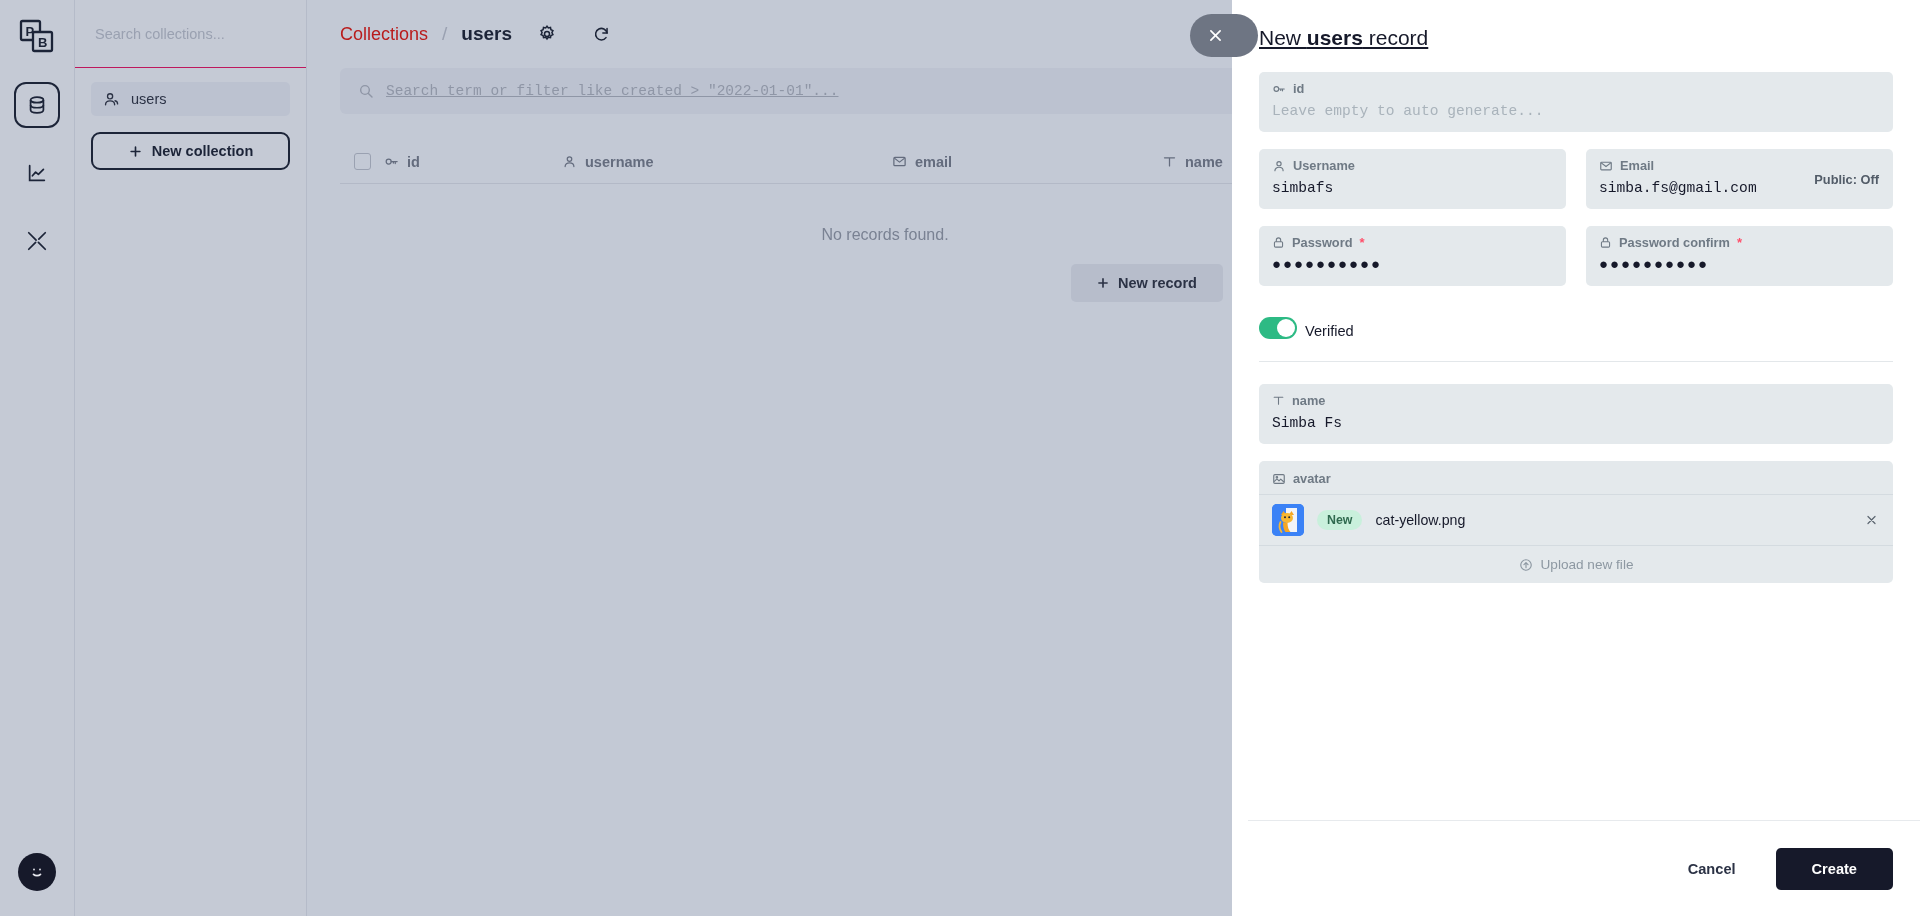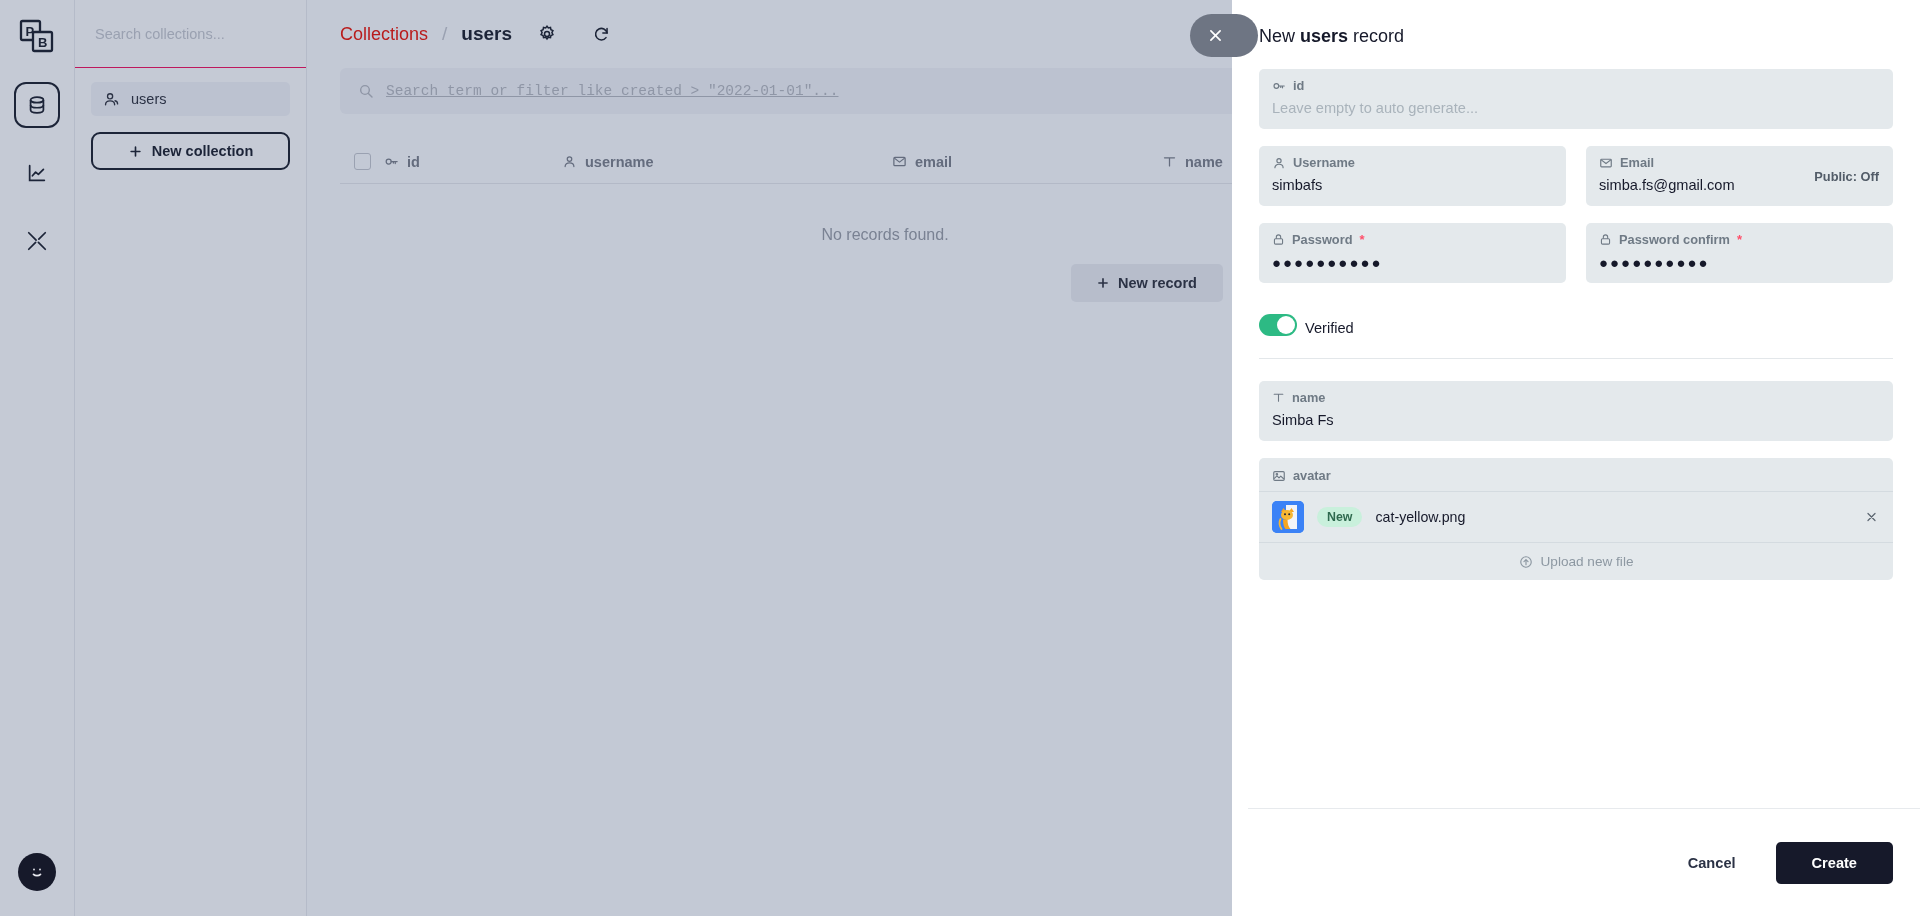--- a/index.html
+++ b/index.html
@@ -114,36 +114,36 @@
     justify-content: flex-start; padding-left: 17px;
     color: #fff; z-index: 30;
   }
   .panel {
     position: absolute; right: 0; top: 0;
     width: 688px; height: 916px; background: #ffffff;
     display: flex; flex-direction: column;
     z-index: 20;
   }
   .panel-head { padding: 26px 27px 10px 27px; }
-  .panel-title { font-size: 18px; color: #16192a; }
+  .panel-title { font-size: 21px; color: #16192a; text-decoration: underline; }
   .panel-title b { font-weight: bold; }
   .panel-body { flex: 1; padding: 12px 27px 0 27px; overflow: hidden; }
 
   .field {
     background: #e4e9ec; border-radius: 5px;
     padding: 9px 13px 10px 13px; margin-bottom: 17px;
     position: relative;
   }
   .field-label {
     display: flex; align-items: center; gap: 7px;
     font-size: 12.8px; color: #6f7a85; font-weight: bold;
     margin-bottom: 7px;
   }
   .req { color: #ff4f6a; font-size: 13px; line-height: 1; }
-  .field-value { font-size: 14.6px; color: #16192a; min-height: 19px; }
+  .field-value { font-size: 14.6px; color: #16192a; min-height: 19px; font-family: Liberation Mono, monospace; }
   .field-value.ph { color: #a9b3bb; }
   .dots { letter-spacing: 2px; font-size: 15px; color: #16192a; }
   .public-off {
     position: absolute; right: 14px; top: 50%; transform: translateY(-50%);
     font-size: 12.8px; color: #525c68; font-weight: bold;
   }
   .row2 { display: flex; gap: 20px; }
   .row2 > .field { flex: 1; margin-bottom: 17px; }
 
   .toggle-row { display: flex; align-items: flex-end; gap: 8px; margin: 14px 0 22px 0; }
@@ -176,21 +176,21 @@
   .filename { font-size: 14.2px; color: #16192a; }
   .file-x { position: absolute; right: 15px; top: 50%; transform: translateY(-50%);
     color: #5b6570; font-size: 15px; }
   .upload-row {
     border-top: 1px solid #d4dbe0; height: 38px;
     display: flex; align-items: center; justify-content: center; gap: 8px;
     color: #8d98a2; font-size: 13.6px;
   }
 
   .panel-foot {
-    height: 108px; border-top: 1px solid #e7eaed;
+    height: 96px; border-top: 1px solid #e7eaed;
     display: flex; align-items: center; justify-content: flex-end;
     gap: 22px; padding: 0 27px; margin-left: 16px;
   }
   .btn-cancel { font-size: 14.6px; font-weight: bold; color: #2b3245; padding: 10px 18px; }
   .btn-create {
     background: #16192a; color: #fff; font-size: 14.6px; font-weight: bold;
     border-radius: 5px; padding: 0 36px; height: 42px;
     display: flex; align-items: center; justify-content: center;
   }
   svg { display: block; }

